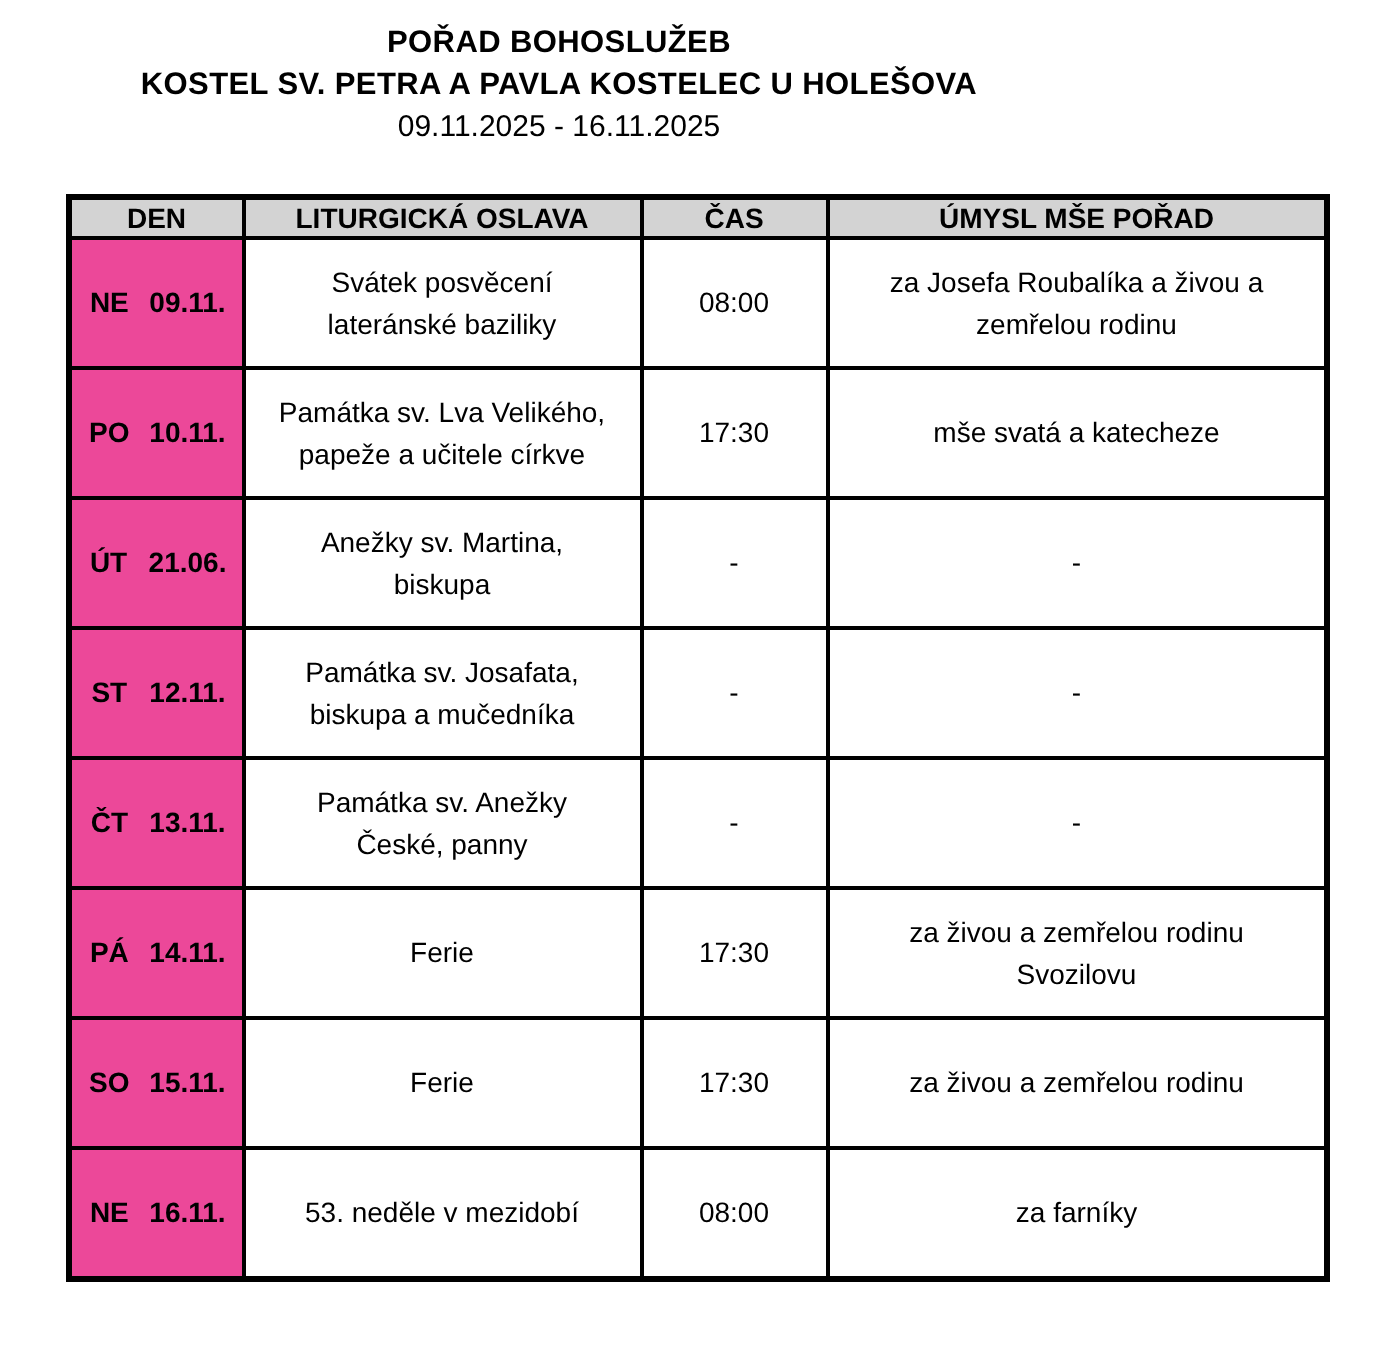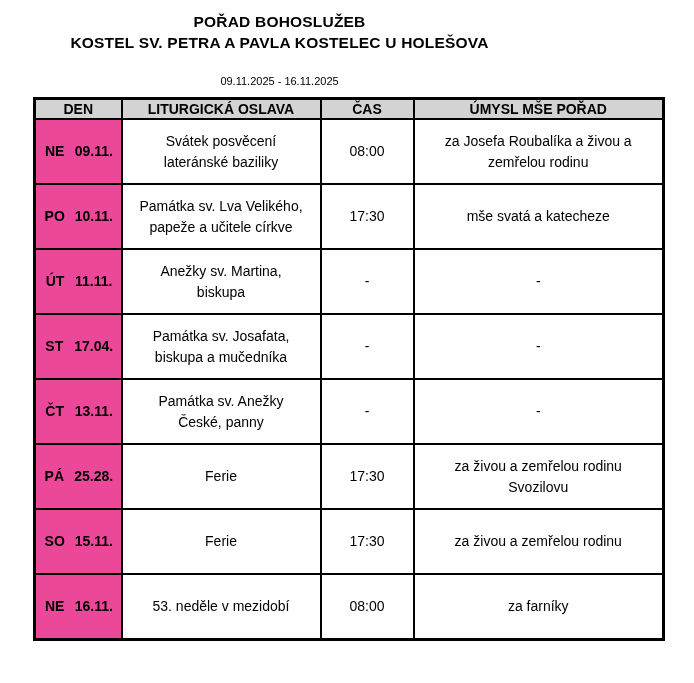--- a/index.html
+++ b/index.html
@@ -22,24 +22,24 @@
     width: 559px;
     text-align: center;
   }
   .title-line {
     font-size: 15.5px;
     font-weight: bold;
     line-height: 21px;
     letter-spacing: 0.2px;
   }
   .date-line {
-    font-size: 11px;
+    font-size: 15px;
     font-weight: normal;
     line-height: 21px;
-    margin-top: 18px;
+    margin-top: 0;
   }
   table.schedule {
     position: absolute;
     left: 33px;
     top: 97px;
     border-collapse: collapse;
     table-layout: fixed;
     width: 629px;
     border: 3px solid #000000;
   }
@@ -116,42 +116,42 @@
 zemřelou rodinu</td>
       </tr>
       <tr>
         <td class="day-cell"><span class="day-abbr">PO</span><span class="day-date">10.11.</span></td>
         <td class="celebration-cell">Památka sv. Lva Velikého,
 papeže a učitele církve</td>
         <td class="time-cell">17:30</td>
         <td class="intention-cell">mše svatá a katecheze</td>
       </tr>
       <tr>
-        <td class="day-cell"><span class="day-abbr">ÚT</span><span class="day-date">11.11.</span></td>
+        <td class="day-cell"><span class="day-abbr">ÚT</span><span class="day-date">21.06.</span></td>
         <td class="celebration-cell">Anežky sv. Martina,
 biskupa</td>
         <td class="time-cell">-</td>
         <td class="intention-cell">-</td>
       </tr>
       <tr>
-        <td class="day-cell"><span class="day-abbr">ST</span><span class="day-date">17.04.</span></td>
+        <td class="day-cell"><span class="day-abbr">ST</span><span class="day-date">12.11.</span></td>
         <td class="celebration-cell">Památka sv. Josafata,
 biskupa a mučedníka</td>
         <td class="time-cell">-</td>
         <td class="intention-cell">-</td>
       </tr>
       <tr>
         <td class="day-cell"><span class="day-abbr">ČT</span><span class="day-date">13.11.</span></td>
         <td class="celebration-cell">Památka sv. Anežky
 České, panny</td>
         <td class="time-cell">-</td>
         <td class="intention-cell">-</td>
       </tr>
       <tr>
-        <td class="day-cell"><span class="day-abbr">PÁ</span><span class="day-date">25.28.</span></td>
+        <td class="day-cell"><span class="day-abbr">PÁ</span><span class="day-date">14.11.</span></td>
         <td class="celebration-cell">Ferie</td>
         <td class="time-cell">17:30</td>
         <td class="intention-cell">za živou a zemřelou rodinu
 Svozilovu</td>
       </tr>
       <tr>
         <td class="day-cell"><span class="day-abbr">SO</span><span class="day-date">15.11.</span></td>
         <td class="celebration-cell">Ferie</td>
         <td class="time-cell">17:30</td>
         <td class="intention-cell">za živou a zemřelou rodinu</td>

